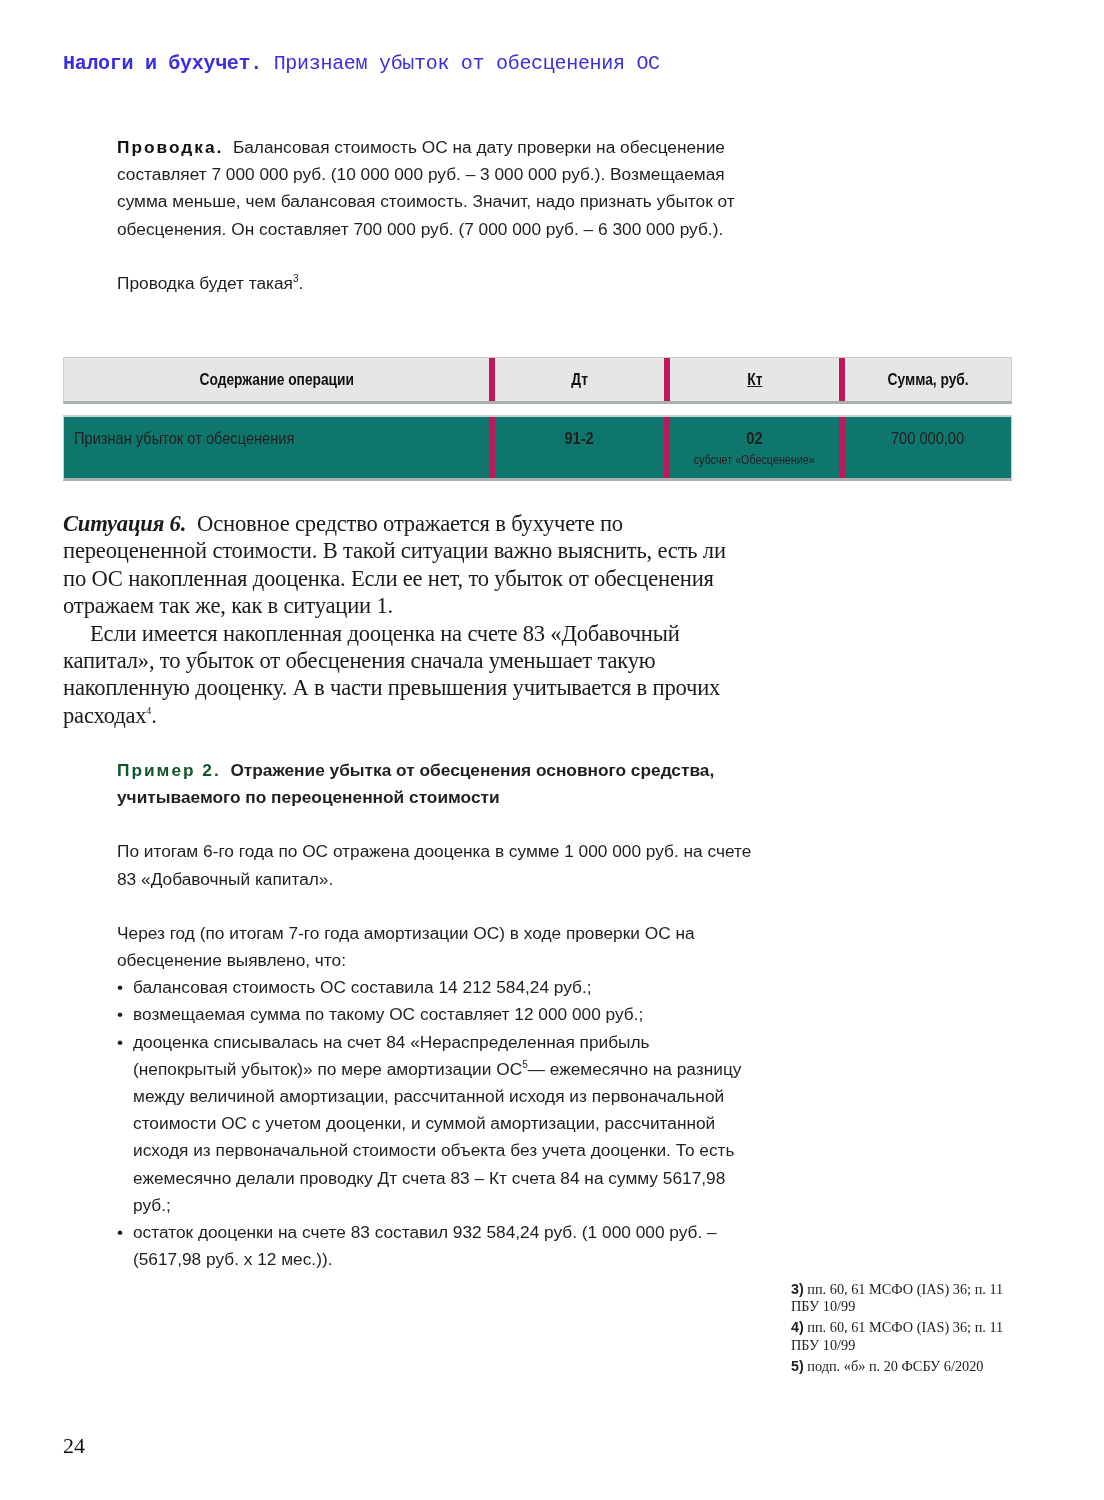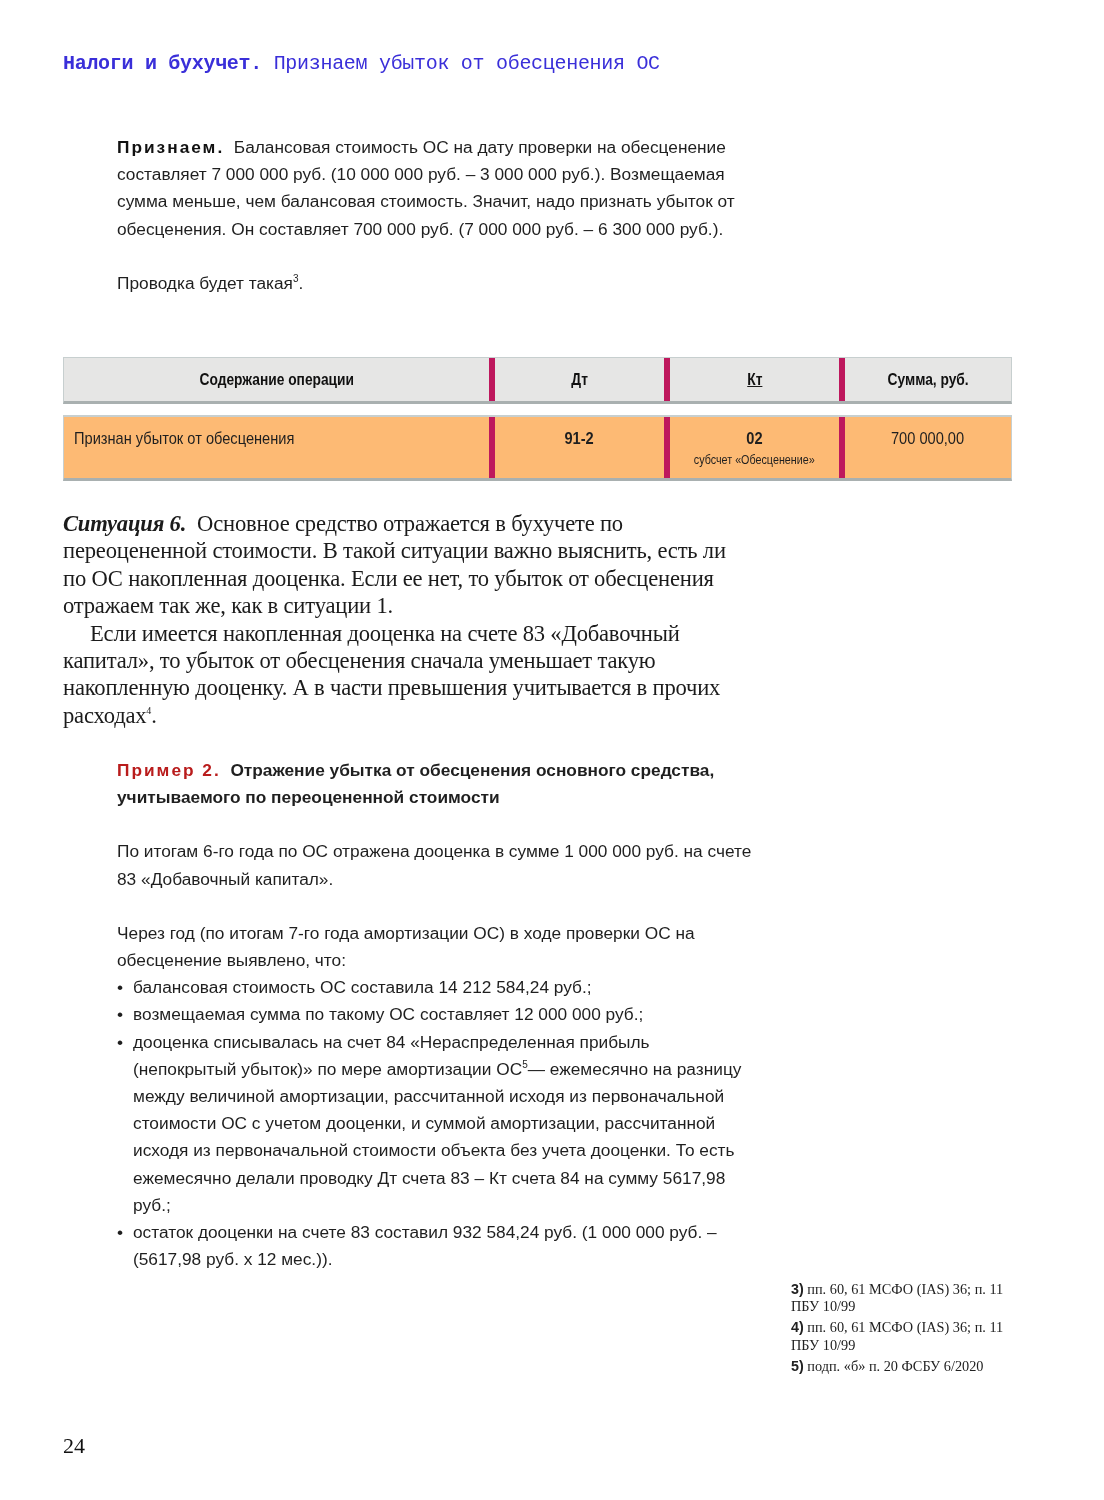--- a/index.html
+++ b/index.html
@@ -4,27 +4,27 @@
 <style>
   html, body { margin: 0; padding: 0; background: #ffffff; }
   body { width: 1104px; height: 1500px; position: relative; overflow: hidden; color: #1a1a1a; }
   .abs { position: absolute; }
   .running-head { left: 63px; top: 52px; font-family: Liberation Mono, monospace; font-size: 20px; color: #3a2fd9; white-space: nowrap; letter-spacing: -0.3px; }
   .running-head b { font-weight: bold; }
   .sans { font-family: "Liberation Sans", sans-serif; }
   .serif { font-family: "Liberation Serif", serif; }
   .box-text { font-size: 17.3px; line-height: 27.2px; color: #1f1f1f; width: 640px; }
   .spaced { letter-spacing: 2px; font-weight: bold; color: #111; }
-  .red { color: #b91c1c; letter-spacing: 2px; font-weight: bold; }
+  .red { color: #14532d; letter-spacing: 2px; font-weight: bold; }
   sup { font-size: 10px; line-height: 0; vertical-align: super; }
   .p { margin: 0; }
 
   
   .tbl-head { left: 63px; top: 357px; width: 947px; height: 43px; background: #e6e6e5; border-top: 1px solid #c7cfcf; border-left: 1px solid #c7cfcf; border-right: 1px solid #c7cfcf; border-bottom: 3px solid #a9b0b0; display: flex; }
-  .tbl-row { left: 63px; top: 415px; width: 947px; height: 61px; background: #fdba74; border-top: 2px solid #c7cfcf; border-left: 1px solid #c7cfcf; border-right: 1px solid #c7cfcf; border-bottom: 3px solid #a9b0b0; display: flex; }
+  .tbl-row { left: 63px; top: 415px; width: 947px; height: 61px; background: #0f766e; border-top: 2px solid #c7cfcf; border-left: 1px solid #c7cfcf; border-right: 1px solid #c7cfcf; border-bottom: 3px solid #a9b0b0; display: flex; }
   .cell { box-sizing: border-box; border-right: 6px solid #be185d; font-family: "Liberation Sans", sans-serif; }
   .cell:last-child { border-right: none; }
   .c1 { width: 431px; } .c2 { width: 175px; } .c3 { width: 175px; text-decoration: underline; } .c4 { width: 166px; }
   .th { display: flex; align-items: center; justify-content: center; font-weight: bold; font-size: 16px; transform: scaleX(0.86); color: #111; }
   .thwrap { display: flex; align-items: center; justify-content: center; }
   .td { font-size: 17px; padding-top: 12px; color: #1f1f1f; }
   .td-left { padding-left: 10px; }
   .td-center { text-align: center; }
   .td-bold { font-weight: bold; }
   .sub-note { font-size: 12.5px; display: block; margin-top: 4px; }
@@ -47,21 +47,21 @@
 </head>
 <body>
 
 <div class="abs running-head">
   <b>Налоги и бухучет.</b>
   <span>Признаем убыток от обесценения ОС</span>
 </div>
 
 <div class="abs sans box-text" style="left:117px; top:134px;">
   <p class="p">
-    <span class="spaced">Признаем.</span>&nbsp;
+    <span class="spaced">Проводка.</span>&nbsp;
     <span>Балансовая стоимость ОС на дату проверки на обесценение составляет 7 000 000 руб. (10 000 000 руб. – 3 000 000 руб.). Возмещаемая сумма меньше, чем балансовая стоимость. Значит, надо признать убыток от обесценения. Он составляет 700 000 руб. (7 000 000 руб. – 6 300 000 руб.).</span>
   </p>
   <p class="p" style="margin-top:27px;">
     <span>Проводка будет такая</span><sup>3</sup><span>.</span>
   </p>
 </div>
 
 <div class="abs tbl-head">
   <div class="cell c1 thwrap">
       <span class="th">Содержание операции</span>

